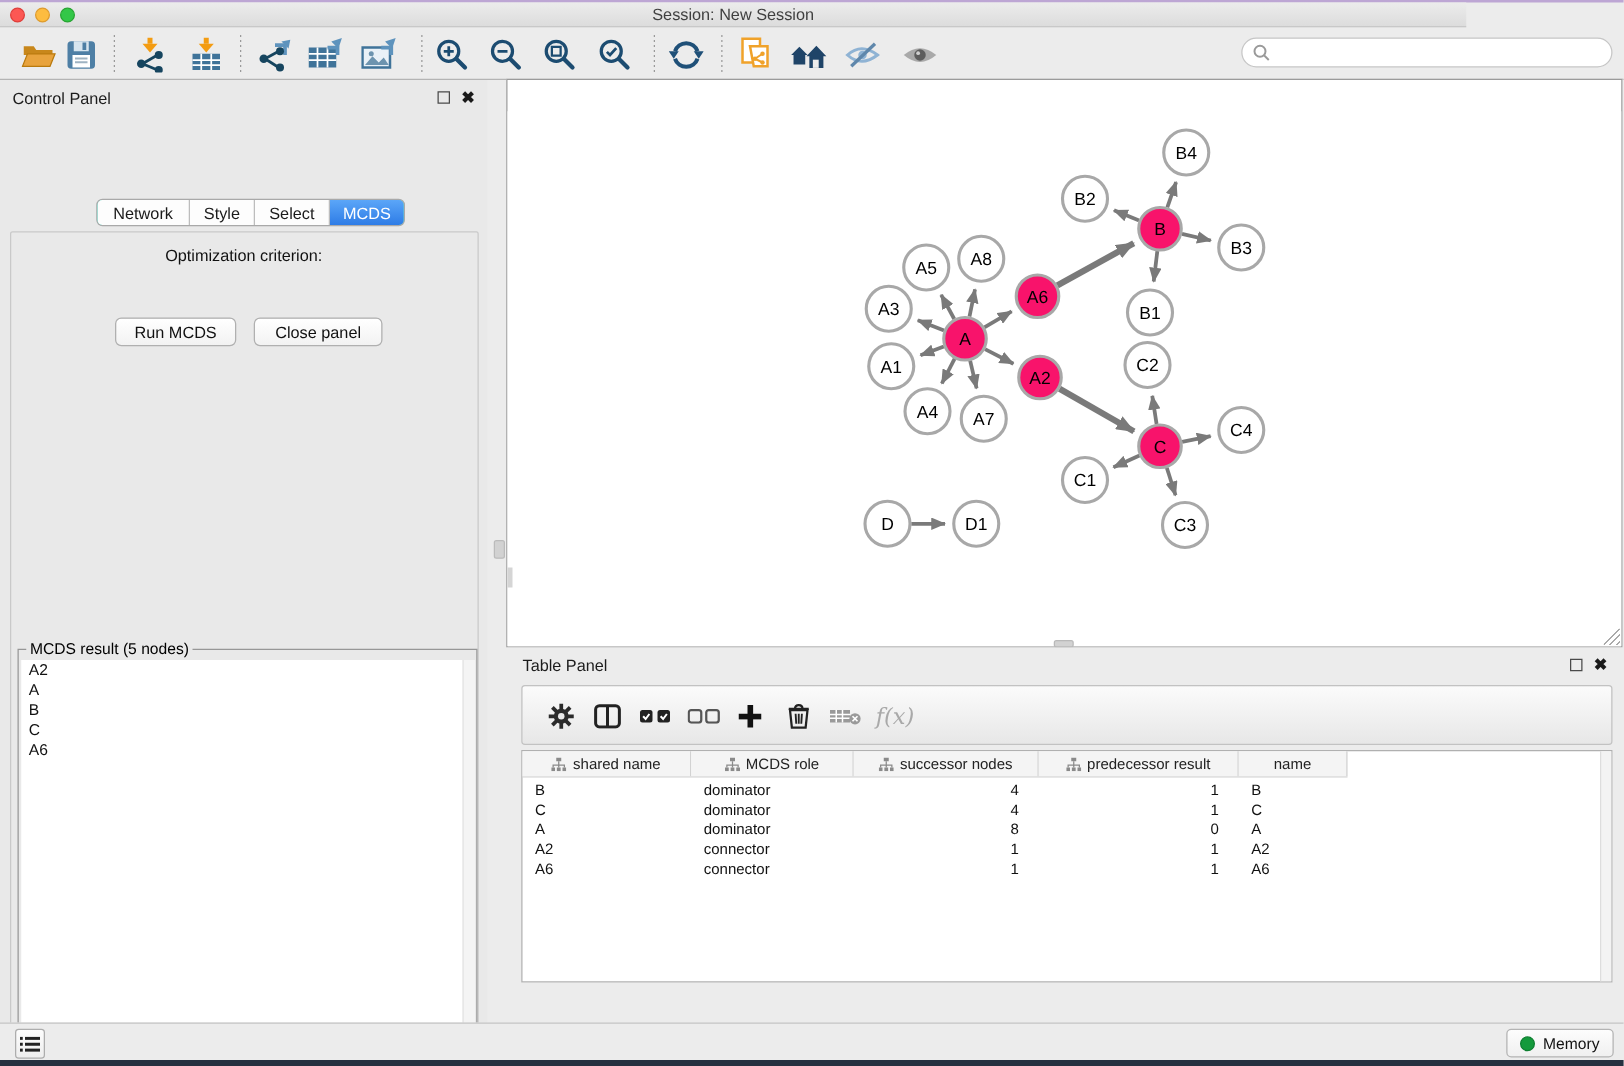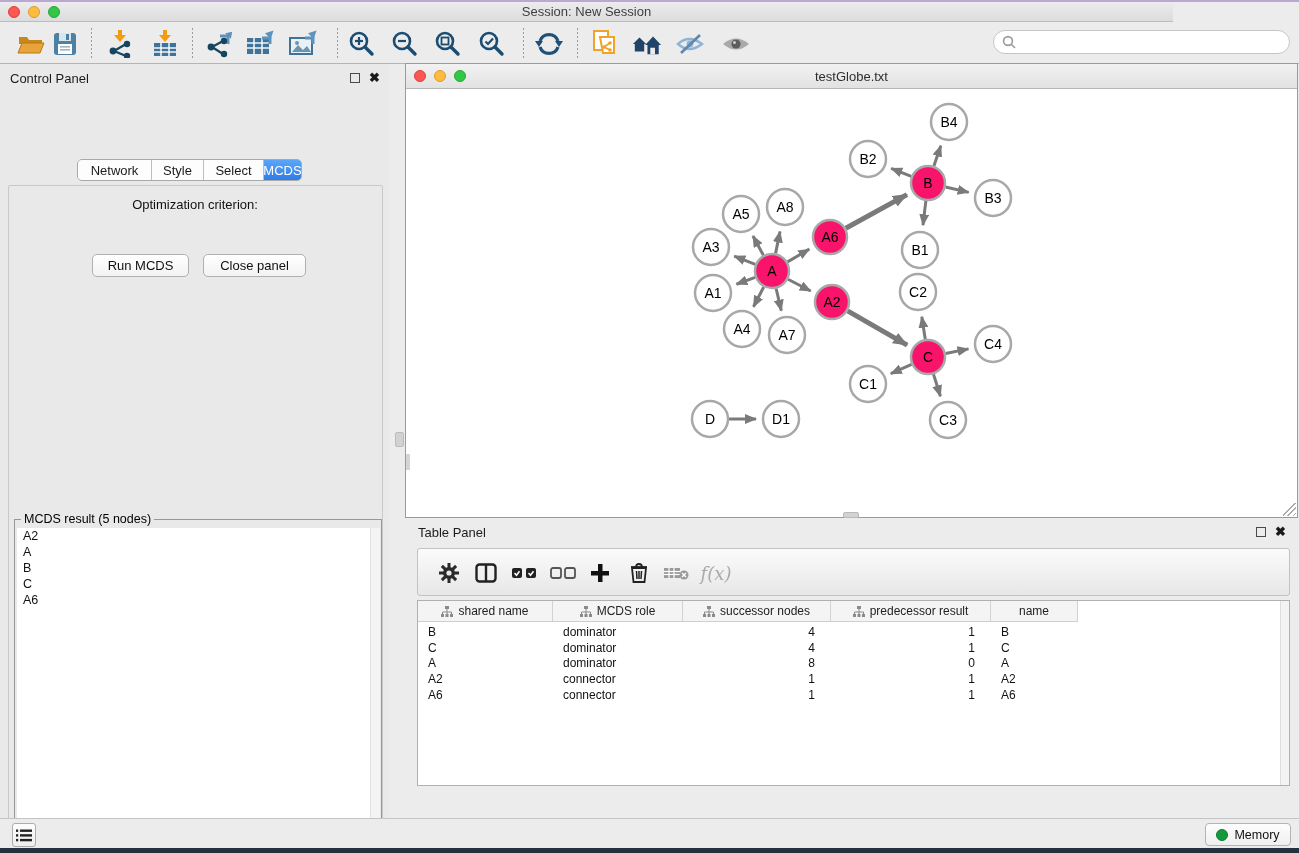--- a/index.html
+++ b/index.html
@@ -308,21 +308,21 @@
   <div class="panel-header">
     <span class="panel-title">Control Panel</span>
     <span class="spacer"></span>
     <span class="float-glyph"></span>
     <span class="close-glyph">✖</span>
   </div>
   <div class="seg-tabs cp-tabs" id="cp-tabs">
       <div class="seg-tab" style="width: 74px;">Network</div>
       <div class="seg-tab" style="width: 52px;">Style</div>
       <div class="seg-tab" style="width: 60px;">Select</div>
-      <div class="seg-tab selected" style="width: 37px;">MCDS</div>
+      <div class="seg-tab selected" style="width: 59px;">MCDS</div>
     </div>
   <div class="cp-content abs"></div>
   <div class="abs opt-label">Optimization criterion:</div>
   <div class="btn run-btn">Run MCDS</div>
   <div class="btn closepanel-btn">Close panel</div>
   <div class="abs fieldset">
     <span class="fieldset-legend">MCDS result (5 nodes)</span>
     <div class="listbox" id="mcds-list">
       <div class="listbox-scroll"></div>
     <div class="list-item">A2</div>
@@ -330,28 +330,20 @@
         <div class="list-item">B</div>
         <div class="list-item">C</div>
         <div class="list-item">A6</div>
       </div>
   </div>
 </div>
 
 <div class="abs v-divider-grip"></div>
 
 <div class="abs net-window">
-  <div class="net-titlebar">
-    <div class="lights">
-      <div class="light red"></div>
-      <div class="light yellow"></div>
-      <div class="light green"></div>
-    </div>
-    <span class="net-title">testGlobe.txt</span>
-  </div>
   <div class="net-canvas">
     <svg id="graph-svg" width="891" height="428" viewBox="0 0 891 428">
         <defs>
           <marker id="arr" markerUnits="userSpaceOnUse" markerWidth="12" markerHeight="10" refX="11" refY="5" orient="auto">
             <path d="M0,0 L12,5 L0,10 Z" fill="#7a7a7a"></path>
           </marker>
           <marker id="arrB" markerUnits="userSpaceOnUse" markerWidth="15" markerHeight="12" refX="14" refY="6" orient="auto">
             <path d="M0,0 L15,6 L0,12 Z" fill="#7a7a7a"></path>
           </marker>
         </defs>

